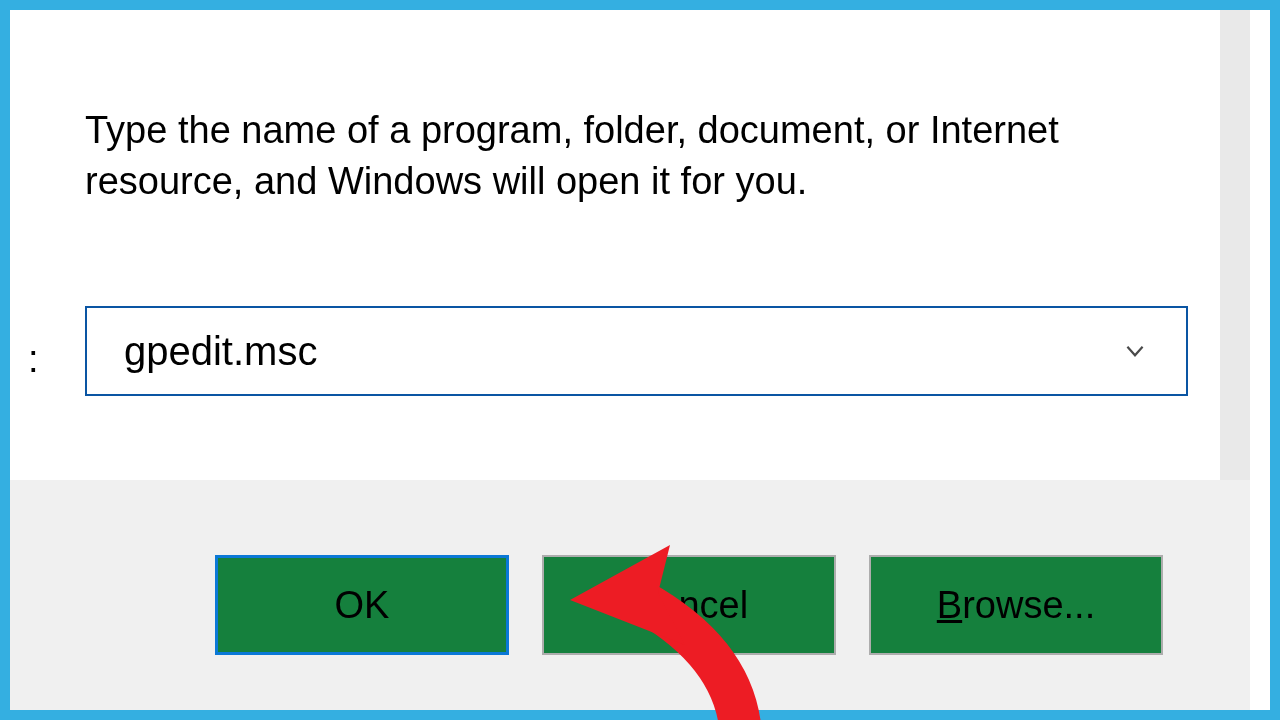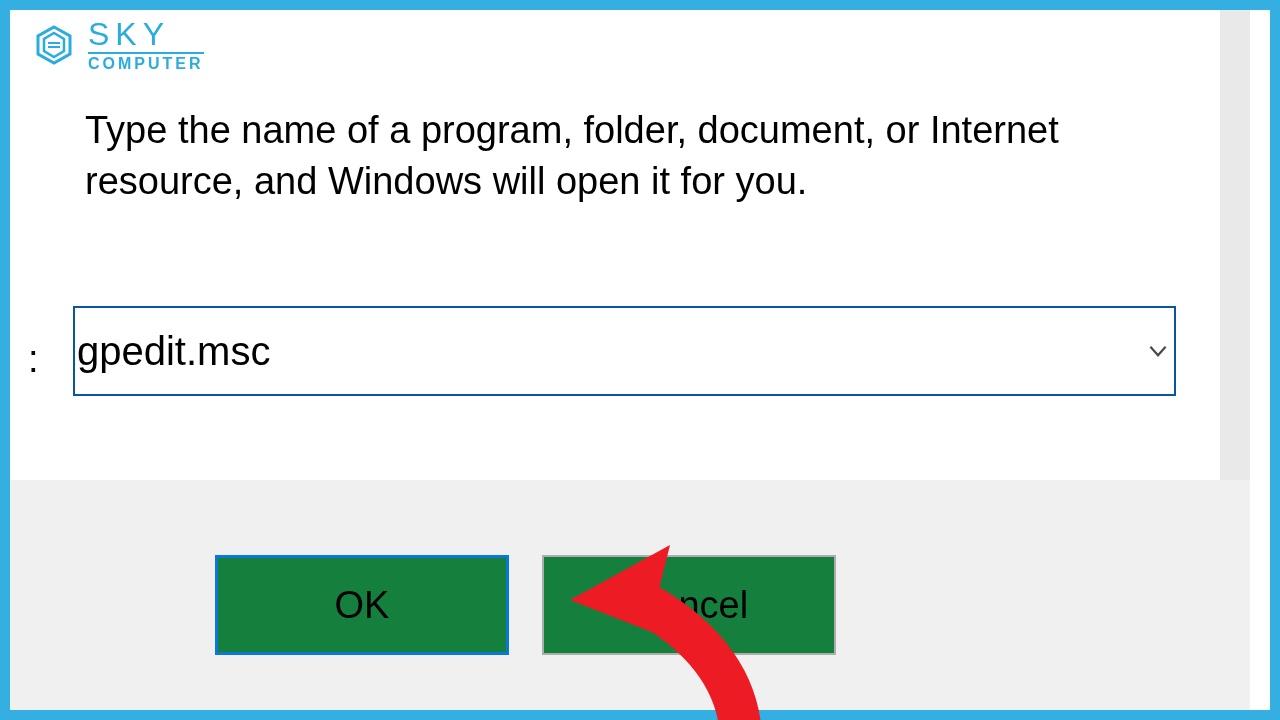--- a/index.html
+++ b/index.html
@@ -85,29 +85,29 @@
     }
     .open-label-colon {
       position: absolute;
       left: 18px;
       top: 32px;
       font-size: 38px;
       color: #000;
     }
     .combo {
       position: absolute;
-      left: 63px;
+      left: 75px;
       top: 0;
       width: 1103px;
       height: 90px;
       border: 2px solid #0a55a3;
       background: #fff;
       display: flex;
       align-items: center;
-      padding: 0 2px;
+      padding: 0 37px;
       justify-content: space-between;
     }
     .combo-input {
       flex: 1;
       border: none;
       outline: none;
       font-size: 40px;
       font-family: inherit;
       color: #000;
       background: transparent;
@@ -159,33 +159,20 @@
       height: 200px;
       z-index: 20;
       pointer-events: none;
     }
   </style>
 </head>
 <body>
 
 <div class="outer-frame">
 
-  <div class="logo">
-    <span class="logo-icon">
-      <svg width="48" height="48" viewBox="0 0 48 48">
-        <path d="M24 6 L40 15 L40 33 L24 42 L8 33 L8 15 Z" fill="none" stroke="#2aacdf" stroke-width="3"></path>
-        <path d="M24 12 L34 18 L34 30 L24 36 L14 30 L14 18 Z" fill="none" stroke="#2aacdf" stroke-width="2.5"></path>
-        <path d="M18 22 L30 22 M18 26 L30 26" stroke="#2aacdf" stroke-width="2"></path>
-      </svg>
-    </span>
-    <span class="logo-text">
-      <span class="logo-sky">SKY</span>
-      <span class="logo-computer">COMPUTER</span>
-    </span>
-  </div>
 
   <div class="dialog-wrap">
     <div class="dialog-content">
       <div class="right-strip"></div>
 
       <div class="description">Type the name of a program, folder, document, or Internet resource, and Windows will open it for you.</div>
 
       <div class="open-row">
         <span class="open-label-colon">:</span>
         <div class="combo">
@@ -200,20 +187,23 @@
 
       <div class="button-bar">
 
         <div class="buttons">
           <button class="btn default">
             <span>OK</span>
           </button>
           <button class="btn">
             <span>Cancel</span>
           </button>
+          <button class="btn">
+            <span><span class="ul">B</span><span>rowse...</span></span>
+          </button>
         </div>
       </div>
 
       <div class="arrow-overlay">
         <svg width="260" height="200" viewBox="0 0 260 200">
           <path d="M 180 195 Q 170 120 80 70" fill="none" stroke="#ed1c24" stroke-width="42" stroke-linecap="round"></path>
           <path d="M 10 70 L 110 15 L 98 63 L 125 115 Z" fill="#ed1c24"></path>
         </svg>
       </div>
 

